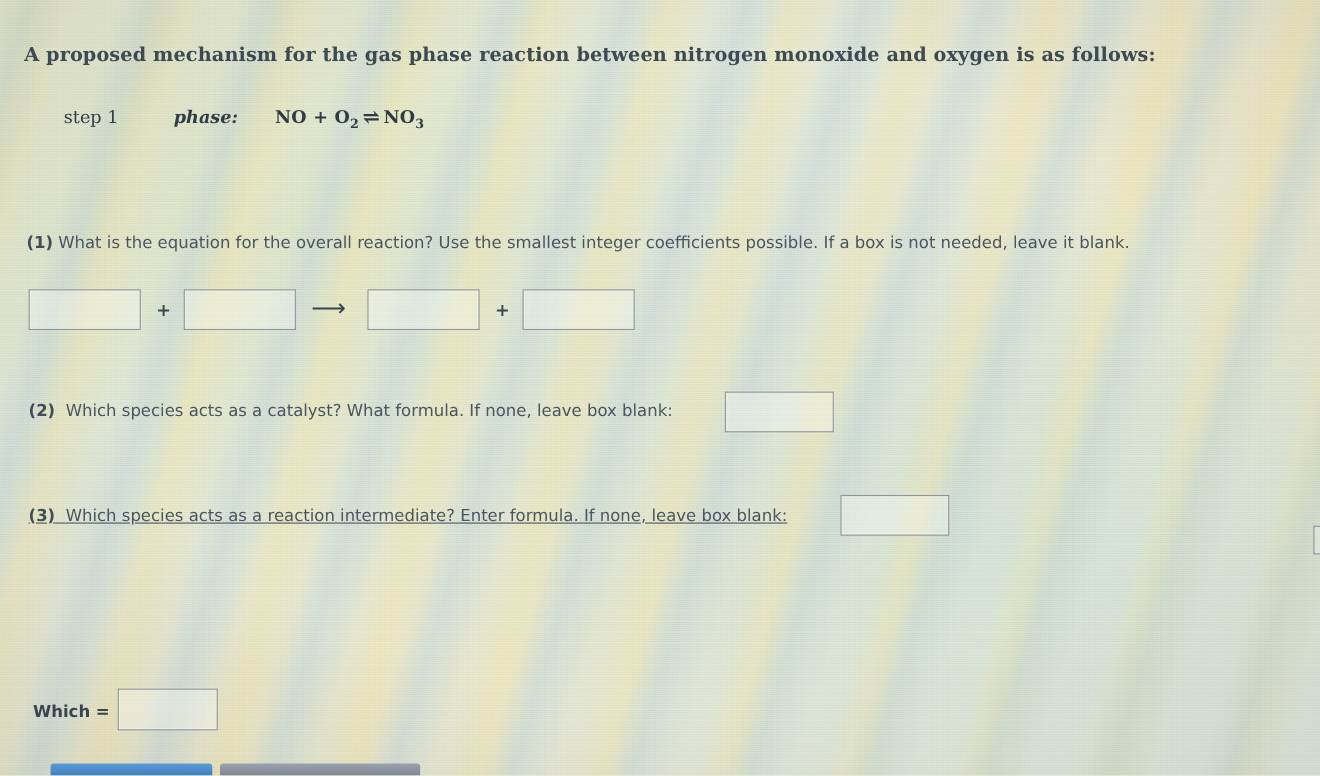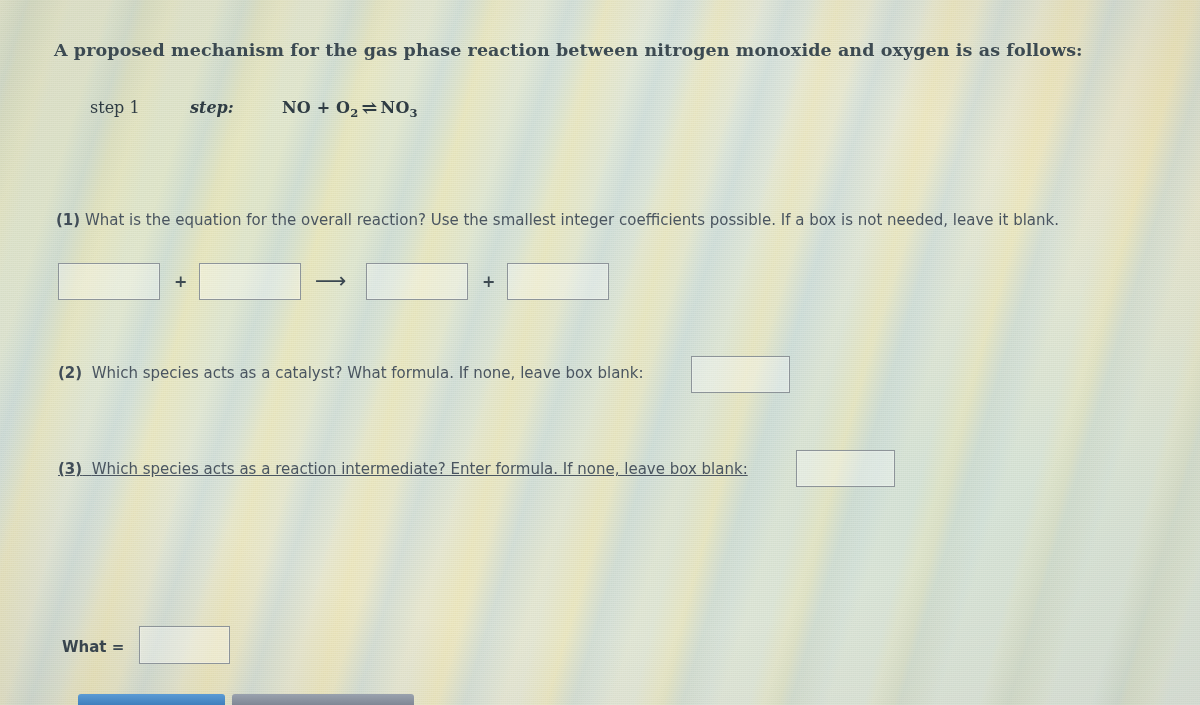--- a/index.html
+++ b/index.html
@@ -60,21 +60,21 @@
     background: radial-gradient(ellipse 1000px 620px at 50% 48%, rgba(0,0,0,0) 48%, rgba(80,80,60,.12) 100%);
   }
 
   
   #content {
     position: absolute;
     inset: 0;
     z-index: 3;
   }
 
-  .abs { position: absolute; margin-left: 32px; }
+  .abs { position: absolute; }
 
   .heading {
     left: 22px; top: 40px;
     font-family: "DejaVu Serif", serif;
     font-weight: bold;
     font-size: 17.5px;
     color: #3c4a52;
     letter-spacing: .1px;
     white-space: nowrap;
   }
@@ -164,21 +164,21 @@
 
 <div id="photo-bg"></div>
 <div id="photo-grain"></div>
 <div id="vignette"></div>
 
 <div id="content">
 
   <div class="abs heading">A proposed mechanism for the gas phase reaction between nitrogen monoxide and oxygen is as follows:</div>
 
   <div class="abs step-row" style="left:58px; top:95px;">
-    <span class="step-label">step 1</span><span class="step-speed">step:</span><span class="eqn">NO + O<sub>2</sub><span class="arrow-eq">⇌</span>NO<sub>3</sub></span>
+    <span class="step-label">step 1</span><span class="step-speed">phase:</span><span class="eqn">NO + O<sub>2</sub><span class="arrow-eq">⇌</span>NO<sub>3</sub></span>
   </div>
 
 
   <div class="abs qtext" style="left:24px; top:211px;">
     <span class="qnum">(1)</span>
     <span>What is the equation for the overall reaction? Use the smallest integer coefficients possible. If a box is not needed, leave it blank.</span>
   </div>
 
   <div class="abs ansbox" style="left:26px; top:263px; width:102px; height:37px;"></div>
   <div class="abs plus" style="left:142px; top:272px;">+</div>
@@ -196,19 +196,19 @@
 
   <div class="abs qtext" style="left:26px; top:460px;text-decoration:underline;">
     <span class="qnum">(3)</span>&nbsp;
     <span>Which species acts as a reaction intermediate? Enter formula. If none, leave box blank:</span>
   </div>
   <div class="abs ansbox" style="left:764px; top:450px; width:99px; height:37px;"></div>
 
   <div class="abs edge-frag" style="left:1194px; top:478px; width:8px; height:26px;"></div>
 
 
-  <div class="abs rate-label" style="left:30px; top:638px;">What =</div>
+  <div class="abs rate-label" style="left:30px; top:638px;">Which =</div>
   <div class="abs ansbox" style="left:107px; top:626px; width:91px; height:38px;"></div>
 
   <div class="abs btn-strip btn-primary" style="left:46px; width:147px;"></div>
   <div class="abs btn-strip btn-secondary" style="left:200px; width:182px;"></div>
 
 </div>
 
 </body></html>

